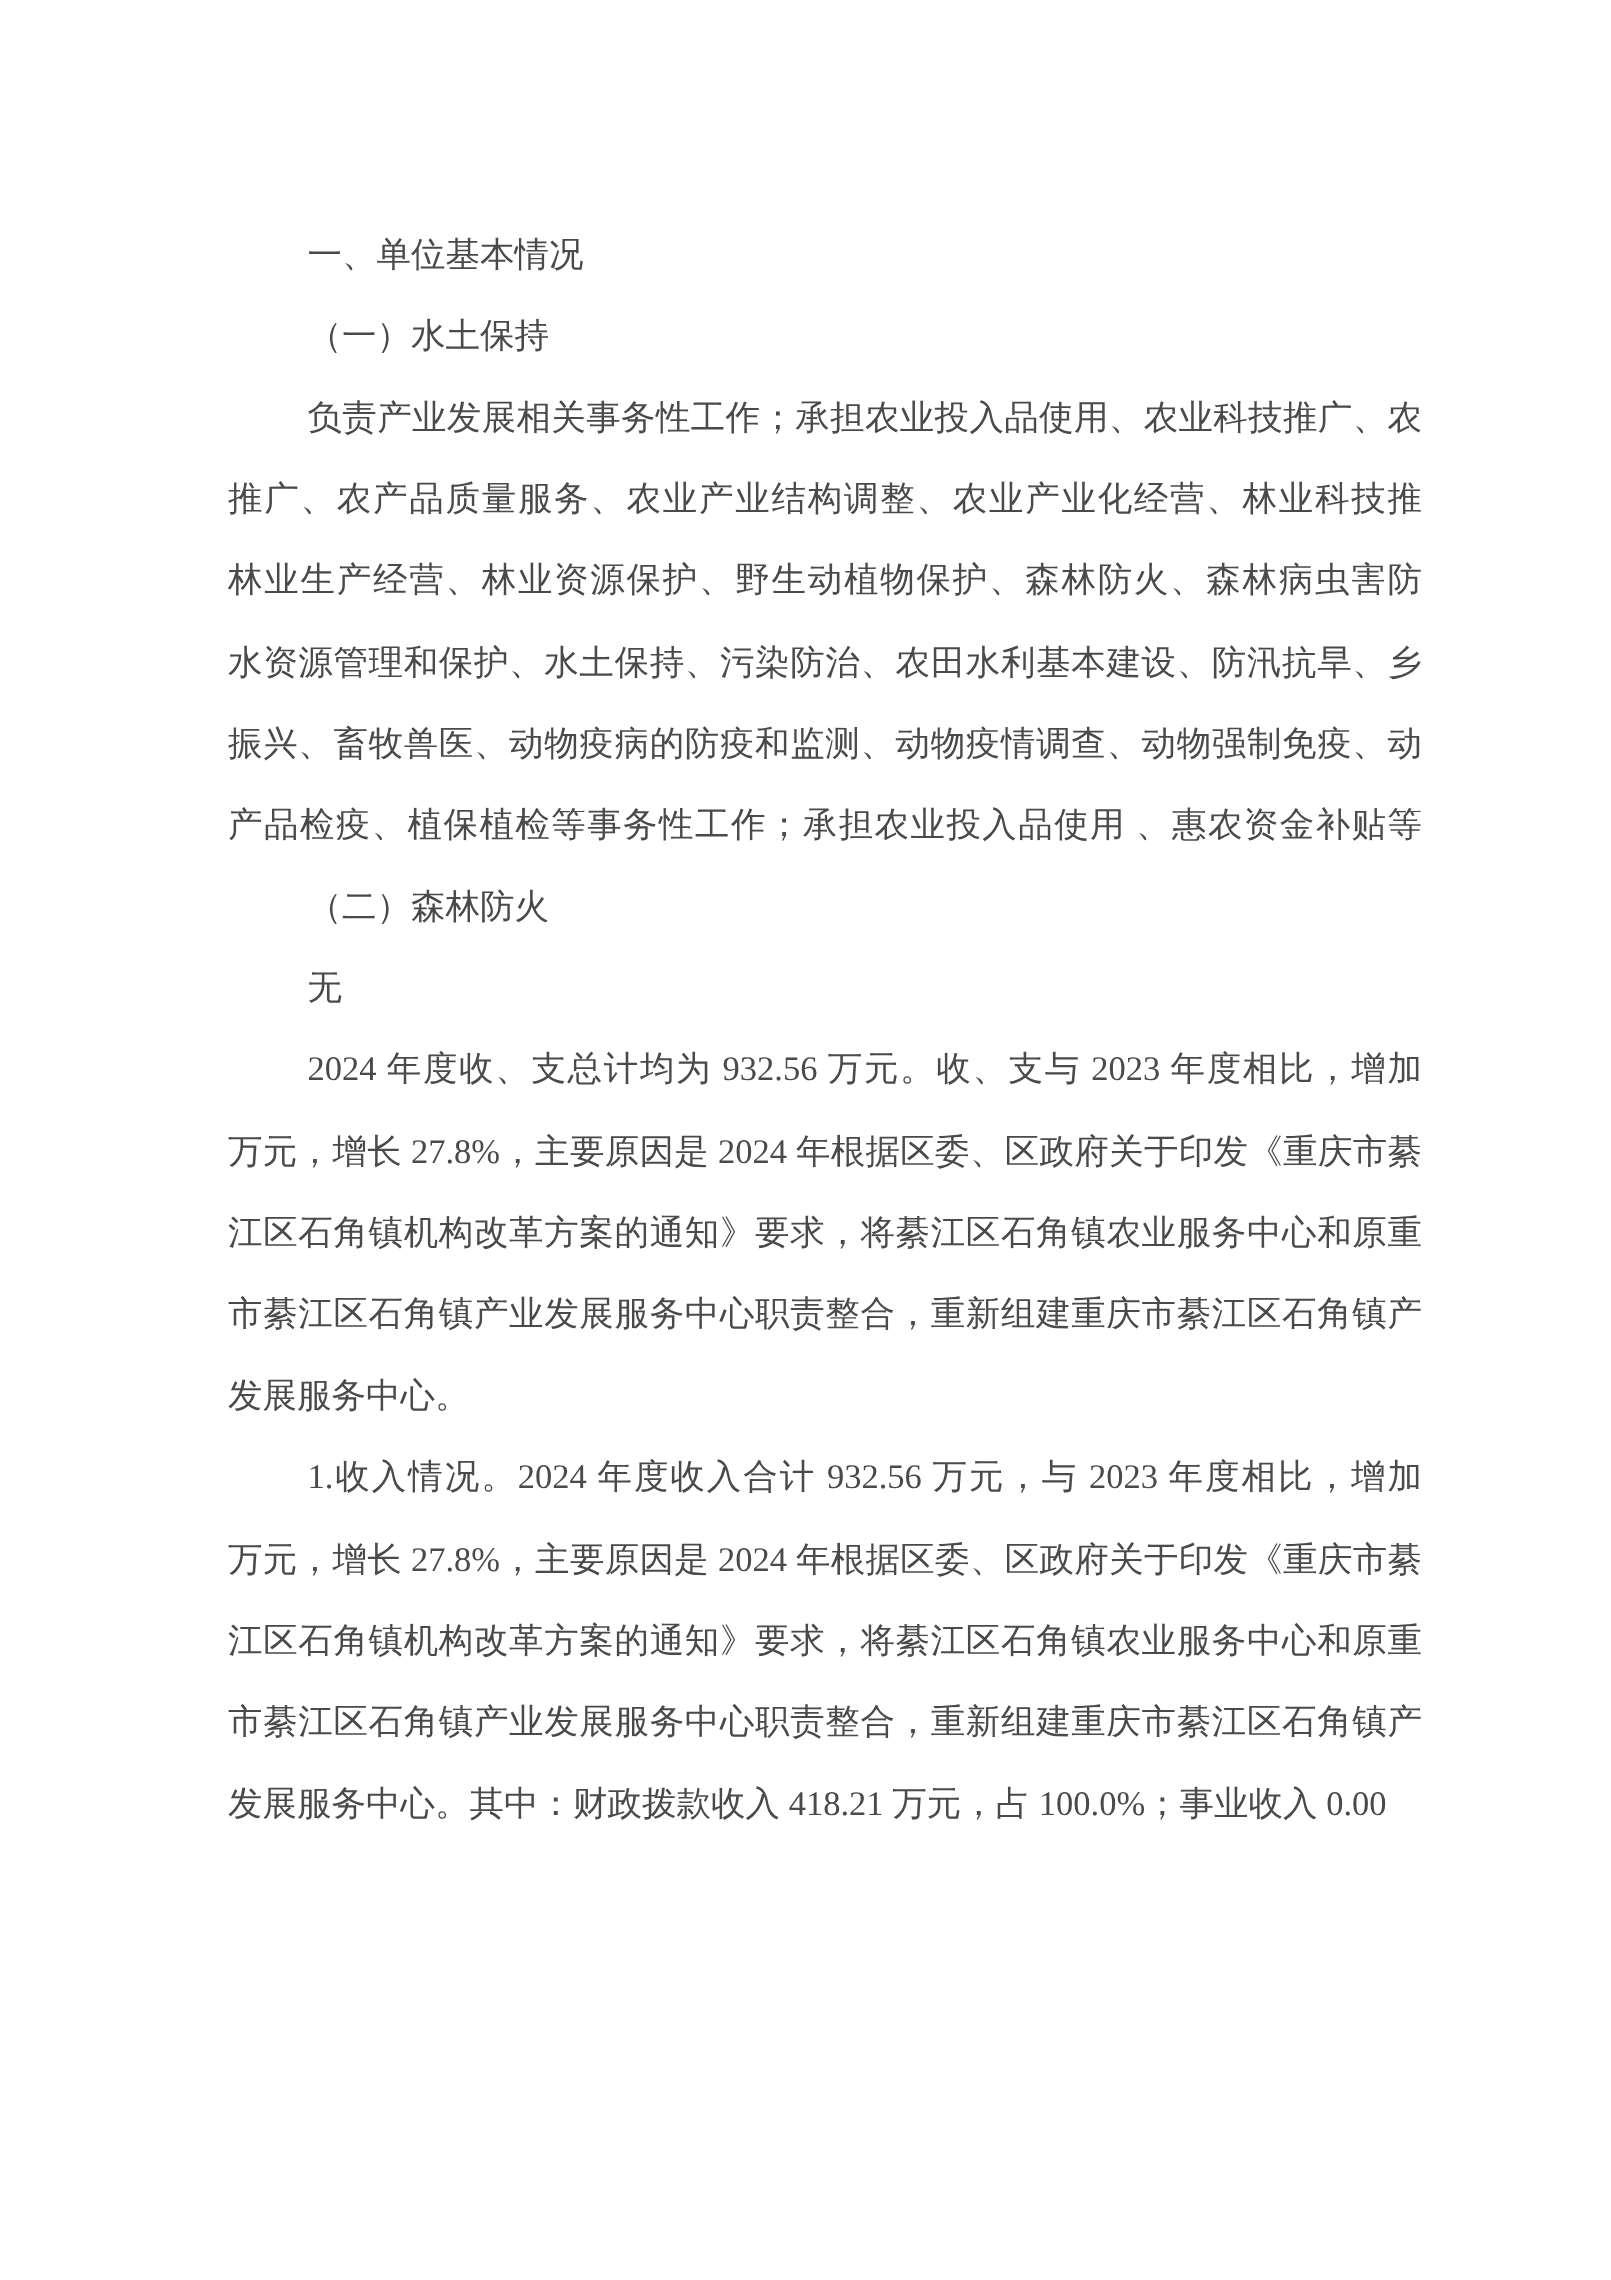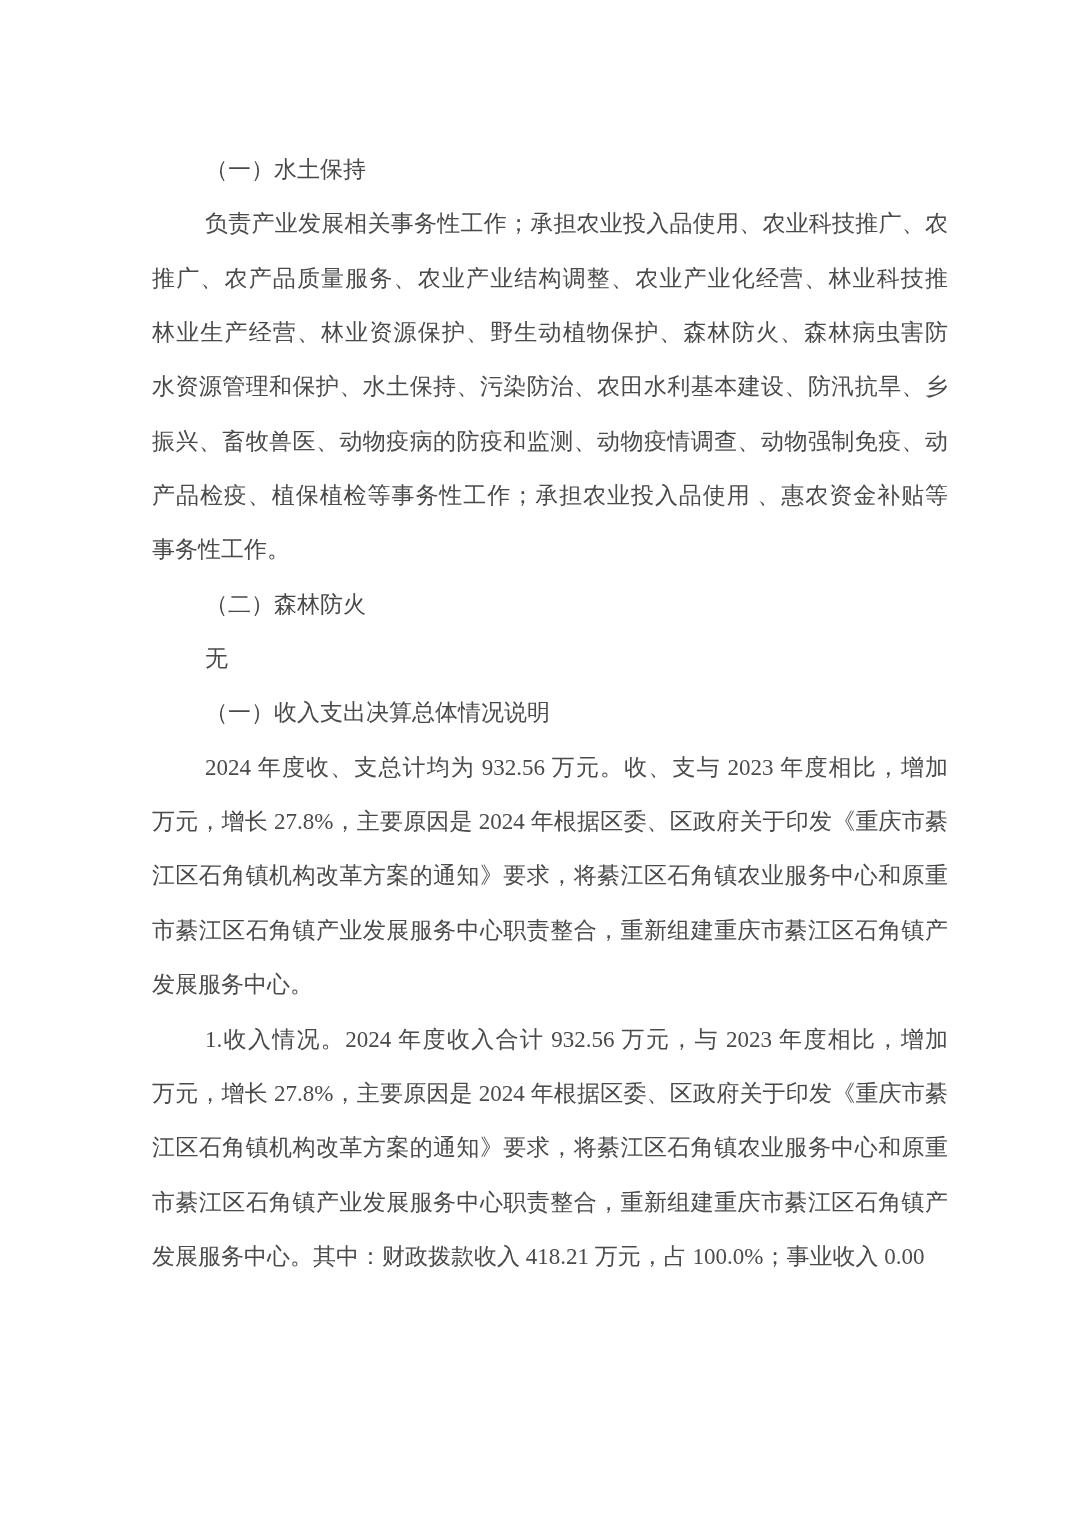--- a/index.html
+++ b/index.html
@@ -38,47 +38,46 @@
     text-indent: 53px;
   }
   .para { margin: 0; }
 </style>
 </head>
 <body>
 
 <div class="page">
   <div class="textblock">
 
+    <div class="para">
+      <div class="line first end">一、单位基本情况</div>
+    </div>
 
     <div class="para">
       <div class="line first end">（一）水土保持</div>
     </div>
 
     <div class="para">
       <div class="line first">负责产业发展相关事务性工作；承担农业投入品使用、农业科技推广、农机</div>
       <div class="line">推广、农产品质量服务、农业产业结构调整、农业产业化经营、林业科技推广、</div>
       <div class="line">林业生产经营、林业资源保护、野生动植物保护、森林防火、森林病虫害防治、</div>
       <div class="line">水资源管理和保护、水土保持、污染防治、农田水利基本建设、防汛抗旱、乡村</div>
       <div class="line">振兴、畜牧兽医、动物疫病的防疫和监测、动物疫情调查、动物强制免疫、动物</div>
       <div class="line">产品检疫、植保植检等事务性工作；承担农业投入品使用 、惠农资金补贴等</div>
-      <div class="line end">事务性工作。</div>
     </div>
 
     <div class="para">
       <div class="line first end">（二）森林防火</div>
     </div>
 
     <div class="para">
       <div class="line first end">无</div>
     </div>
 
 
-    <div class="para">
-      <div class="line first end">（一）收入支出决算总体情况说明</div>
-    </div>
 
     <div class="para">
       <div class="line first">2024 年度收、支总计均为 932.56 万元。收、支与 2023 年度相比，增加 202.84</div>
       <div class="line">万元，增长 27.8%，主要原因是 2024 年根据区委、区政府关于印发《重庆市綦</div>
       <div class="line">江区石角镇机构改革方案的通知》要求，将綦江区石角镇农业服务中心和原重庆</div>
       <div class="line">市綦江区石角镇产业发展服务中心职责整合，重新组建重庆市綦江区石角镇产业</div>
       <div class="line end">发展服务中心。</div>
     </div>
 
     <div class="para">

